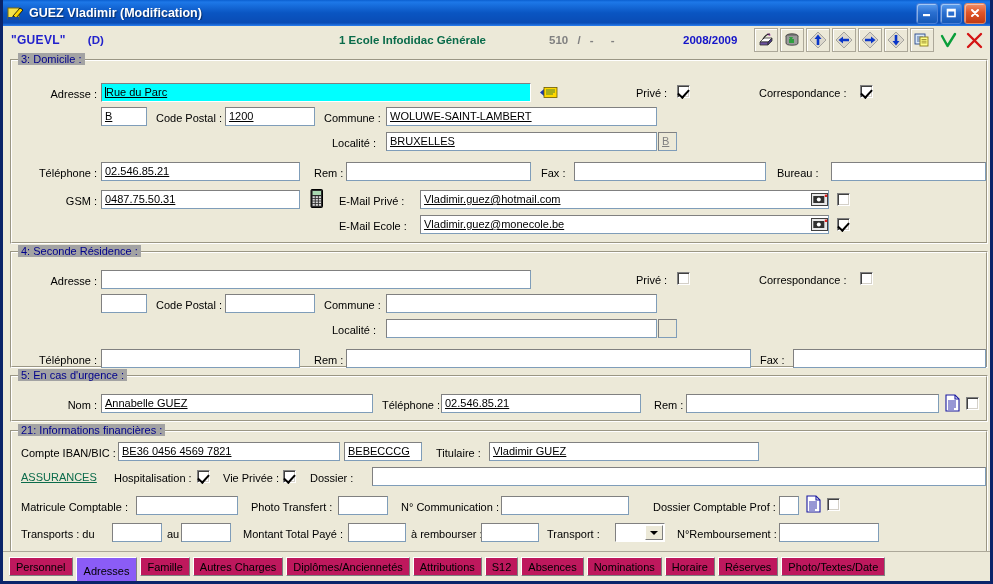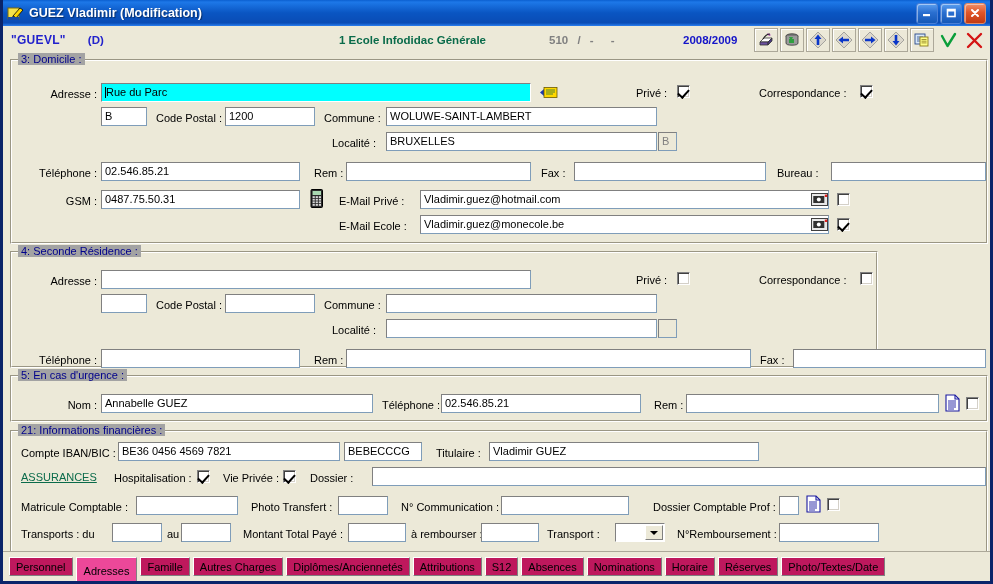--- a/index.html
+++ b/index.html
@@ -149,20 +149,21 @@
     border: 1px solid #7f9db9;
     border-top-color: #808080;
     border-left-color: #808080;
     font-family: "Liberation Sans", sans-serif;
     font-size: 11px;
     color: #000000;
     padding: 1px 2px 0 3px;
     line-height: 15px;
     white-space: nowrap;
     overflow: hidden;
+    text-decoration: underline;
   }
   .fld.focus {
     background: #00ffff;
     border-color: #808080 #ffffff #ffffff #808080;
   }
   .fld.grey {
     background: #ece9d8;
     color: #808080;
   }
   .caret {
@@ -244,21 +245,21 @@
     border-color: #ffffff #808080 #808080 #ffffff;
     box-sizing: border-box;
     margin-bottom: 5px;
     white-space: nowrap;
   }
   .tab.active {
     height: 24px;
     line-height: 26px;
     margin-bottom: 0;
     border-bottom: none;
-    background: #ec4899;
+    background: #8b5cf6;
     border-color: #ffffff #808080 transparent #ffffff;
     position: relative;
     z-index: 3;
     padding: 0 7px;
   }
   .content-area {
     position: absolute;
     top: 53px; left: 0; right: 0; bottom: 30px;
     background: #ece9d8;
   }
@@ -452,21 +453,21 @@
         <svg width="17" height="13" viewBox="0 0 17 13">
           <rect x="0.5" y="0.5" width="16" height="12" fill="#e8e8e8" stroke="#404040"></rect>
           <rect x="2.3" y="3" width="11" height="7" fill="#303030"></rect>
           <circle cx="7.8" cy="6.5" r="2" fill="#ffffff"></circle>
           <rect x="13.8" y="1.6" width="2.4" height="2.4" fill="#e02020"></rect>
         </svg>
       </div>
       <div class="chk on" style="left:826px; top:158px;"></div>
     </div>
 
-    <div class="groupbox" style="left:7px; top:198px; width:868px; height:117px;">
+    <div class="groupbox" style="left:7px; top:198px; width:978px; height:117px;">
       <div class="gb-inner"></div>
       <div class="gb-title">4: Seconde Résidence :</div>
 
       <div class="lbl r" style="left:0px; top:22px; width:86px;">Adresse :</div>
       <div class="fld" style="left:90px; top:18px; width:430px; height:19px;"><span></span></div>
       <div class="lbl" style="left:625px; top:21px;">Privé :</div>
       <div class="chk" style="left:666px; top:20px;"></div>
       <div class="lbl" style="left:748px; top:21px;">Correspondance :</div>
       <div class="chk" style="left:849px; top:20px;"></div>
 

